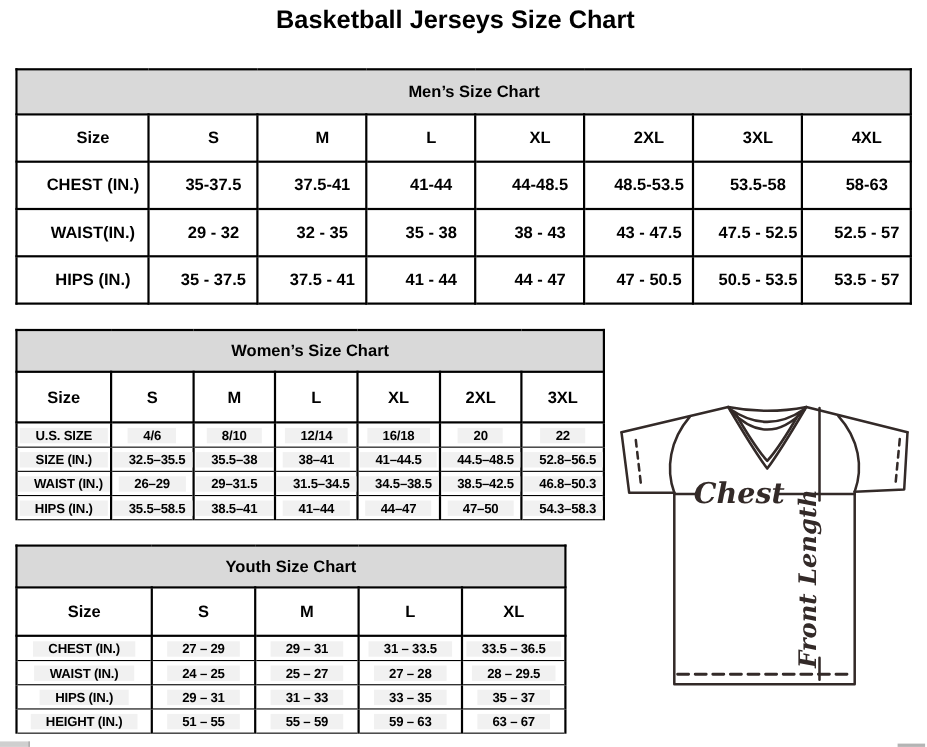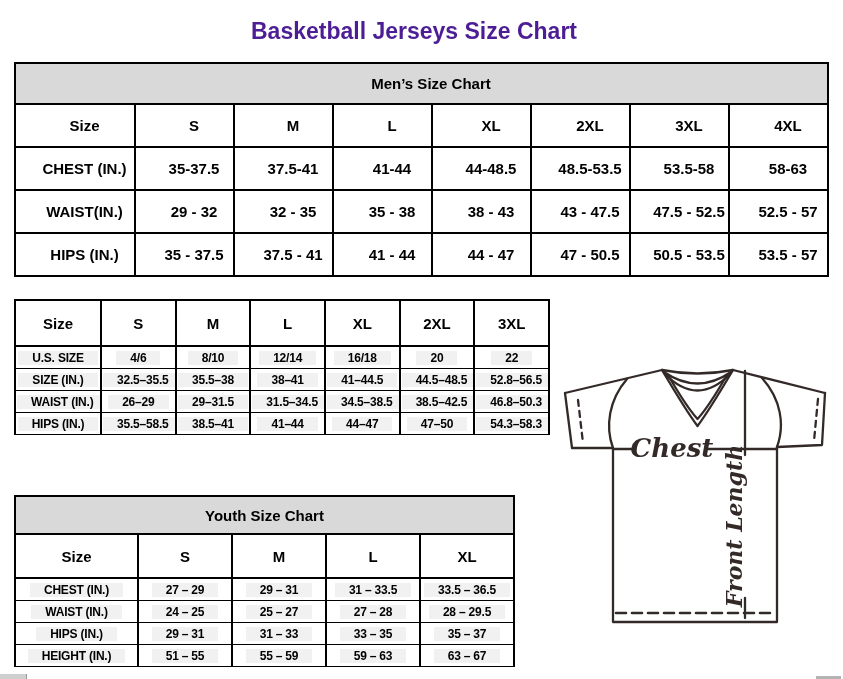--- a/index.html
+++ b/index.html
@@ -1,22 +1,22 @@
 <!DOCTYPE html>
 <html><head>
 <meta charset="utf-8">
 <style>
   html,body{margin:0;padding:0;background:#fff;}
   #screen{
     position:relative;width:843px;height:679px;background:#fff;overflow:hidden;
     font-family:"Liberation Sans",sans-serif;color:#000;
   }
   .page-title{
-    position:absolute;left:0;top:18px;width:828px;margin:0;
-    text-align:center;font-size:23px;font-weight:bold;color:#4c1d95;
+    position:absolute;left:0;top:4px;width:828px;margin:0;
+    text-align:center;font-size:23px;font-weight:bold;color:#000000;
   }
   table{border-collapse:collapse;table-layout:fixed;position:absolute;background:#fff;}
   td{border:2px solid #000;text-align:center;vertical-align:middle;font-weight:bold;overflow:hidden;white-space:nowrap;}
   .caption-cell{background:#d9d9d9;font-size:16px;}
   
   .mens{left:14px;top:62px;width:815px;}
   .mens .caption-cell{height:37px;}
   .mens td{font-size:15px;padding-left:20px;}
   .mens .hdr td{height:39px;}
   .mens .data td{height:39px;}
@@ -110,20 +110,23 @@
     <colgroup>
       <col style="width:86px">
         <col>
         <col>
         <col>
         <col>
         <col>
         <col>
     </colgroup>
     <tbody>
+        <tr>
+          <td class="caption-cell" colspan="7">Women’s Size Chart</td>
+        </tr>
     <tr class="hdr">
       <td>Size</td>
       <td>S</td>
       <td>M</td>
       <td>L</td>
       <td>XL</td>
       <td>2XL</td>
       <td>3XL</td>
     </tr>
     <tr class="data">

